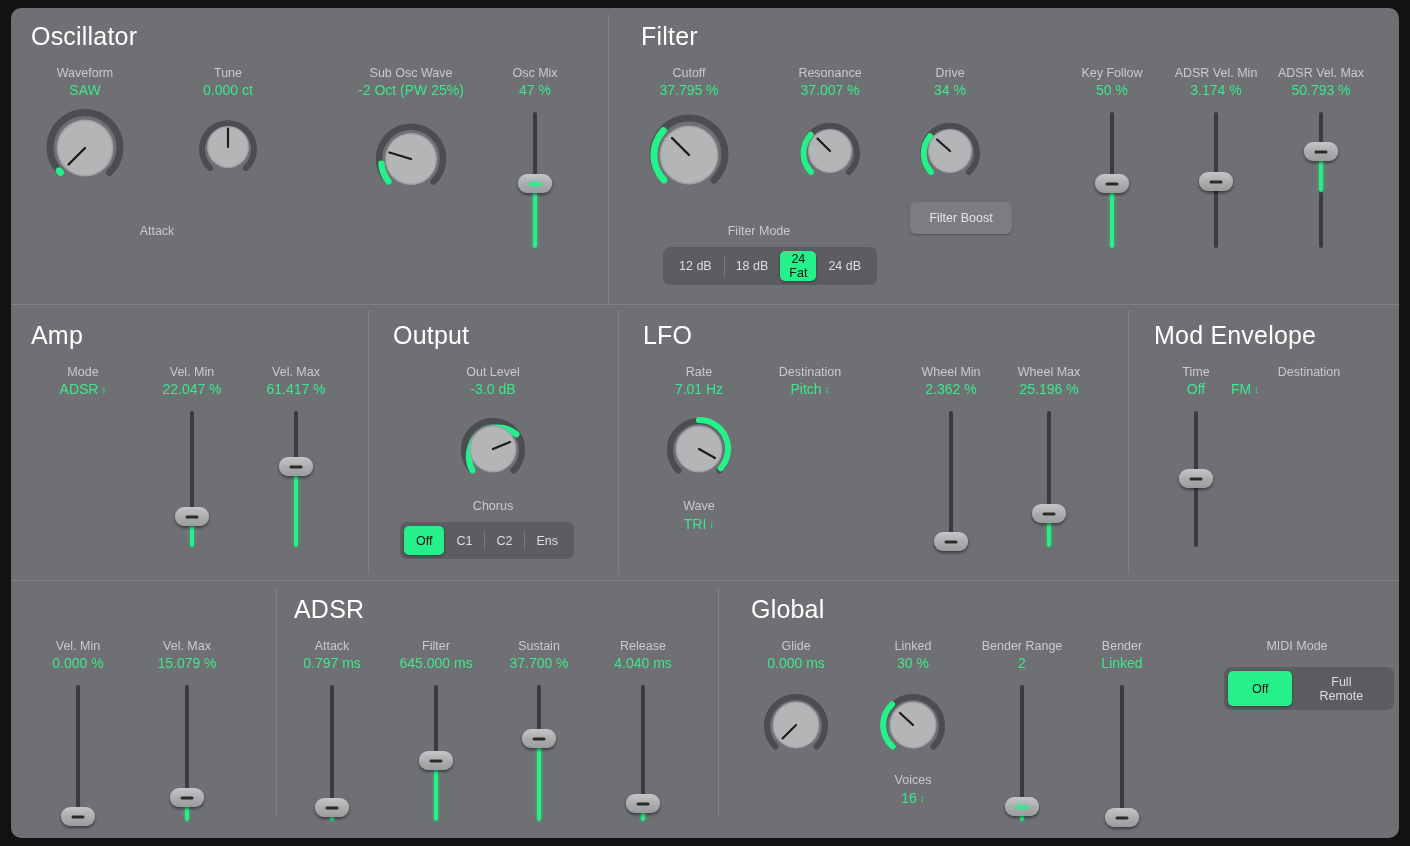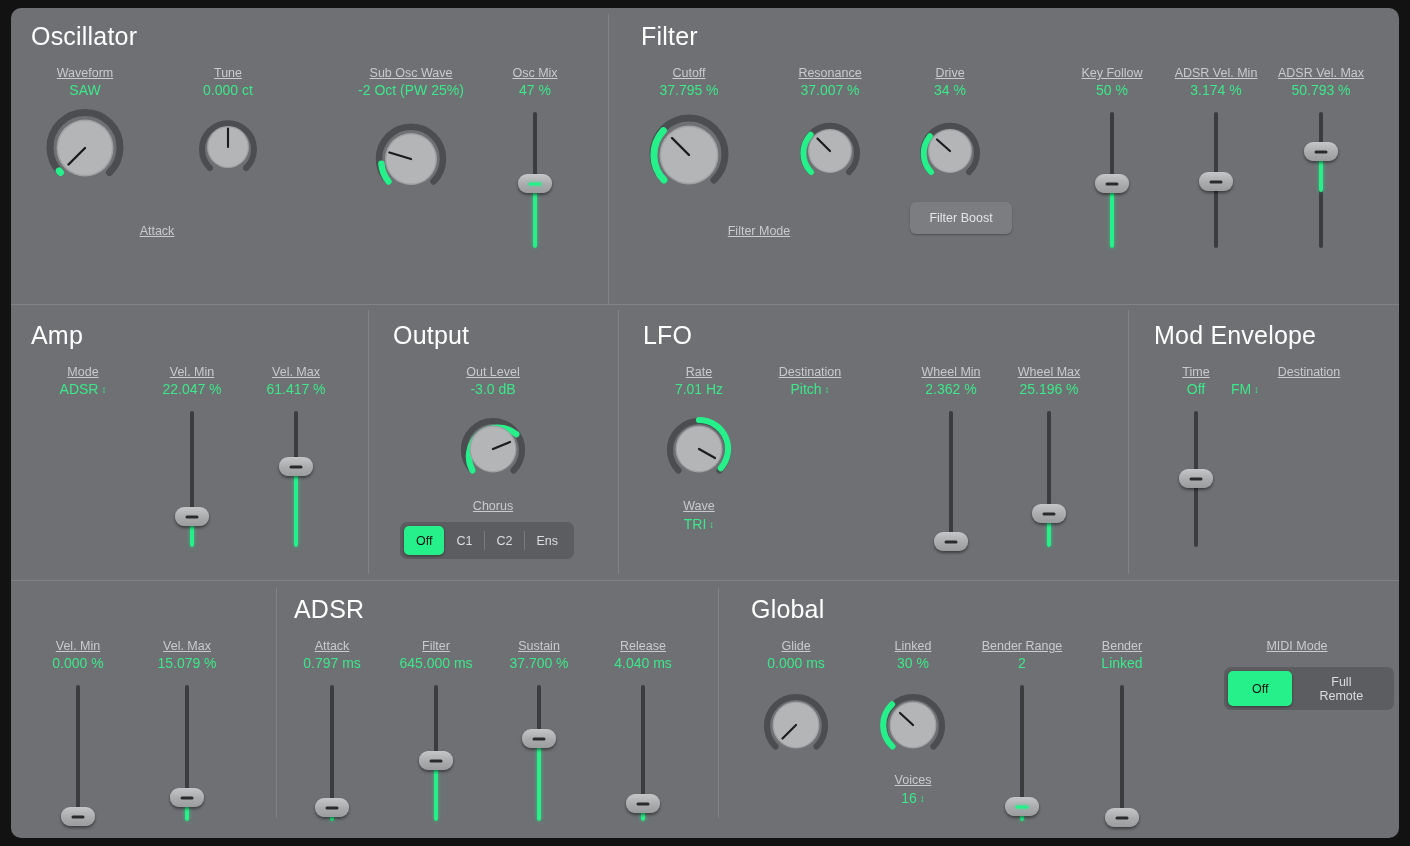--- a/index.html
+++ b/index.html
@@ -12,21 +12,20 @@
     position:absolute;left:11px;top:8px;width:1388px;height:830px;
     background:#6e7073;border-radius:10px;
   }
   
   .sect-title{
     position:absolute;font-size:25px;color:#ffffff;letter-spacing:.2px;white-space:nowrap;
   }
   .plabel{
     position:absolute;font-size:12.5px;color:#c9cacb;white-space:nowrap;text-align:center;
     transform:translateX(-50%);
-    text-decoration:underline;
   }
   .pvalue{
     position:absolute;font-size:14px;color:#3ce88b;white-space:nowrap;text-align:center;
     transform:translateX(-50%);
   }
   .caret{display:inline-block;font-size:10px;color:#3ce88b;margin-left:3px;vertical-align:1px;}
 
   
   .hdiv{position:absolute;height:1px;background:rgba(255,255,255,.13);}
   .vdiv{position:absolute;width:1px;background:rgba(255,255,255,.13);}
@@ -180,20 +179,29 @@
         <path d="M 14 54 A 27 27 0 0 1 12.9 18.3" fill="none" stroke="#25f08a" stroke-width="6" stroke-linecap="round"></path>
         <circle cx="33" cy="33" r="22" fill="#9fa1a3"></circle>
         <circle cx="33" cy="33" r="20.8" fill="#b3b5b7"></circle>
         <line x1="33" y1="33" x2="20" y2="21.5" stroke="#1b1c1d" stroke-width="2.2" stroke-linecap="round"></line>
       </svg>
     </div>
 
     <div class="btn" style="left:899px;top:194px;width:102px;height:32px;">Filter Boost</div>
 
     <div class="plabel" style="left:748px;top:216px;">Filter Mode</div>
+    <div class="seg" style="left:652px;top:239px;height:38px;">
+      <div class="opt">12 dB</div>
+      <div class="opt">18 dB</div>
+      <div class="opt sel" style="padding:0 9px;">
+          <span style="white-space:pre-line;">24
+Fat</span>
+        </div>
+      <div class="opt">24 dB</div>
+    </div>
 
     <div class="plabel" style="left:1101px;top:58px;">Key Follow</div>
     <div class="pvalue" style="left:1101px;top:74px;">50 %</div>
     <div class="slider" style="left:1101px;top:104px;width:34px;height:136px;">
       <div class="track" style="height:136px;"></div>
       <div class="fill" style="top:68px;height:68px;"></div>
       <div class="handle" style="top:62px;">
           <i></i>
         </div>
     </div>

